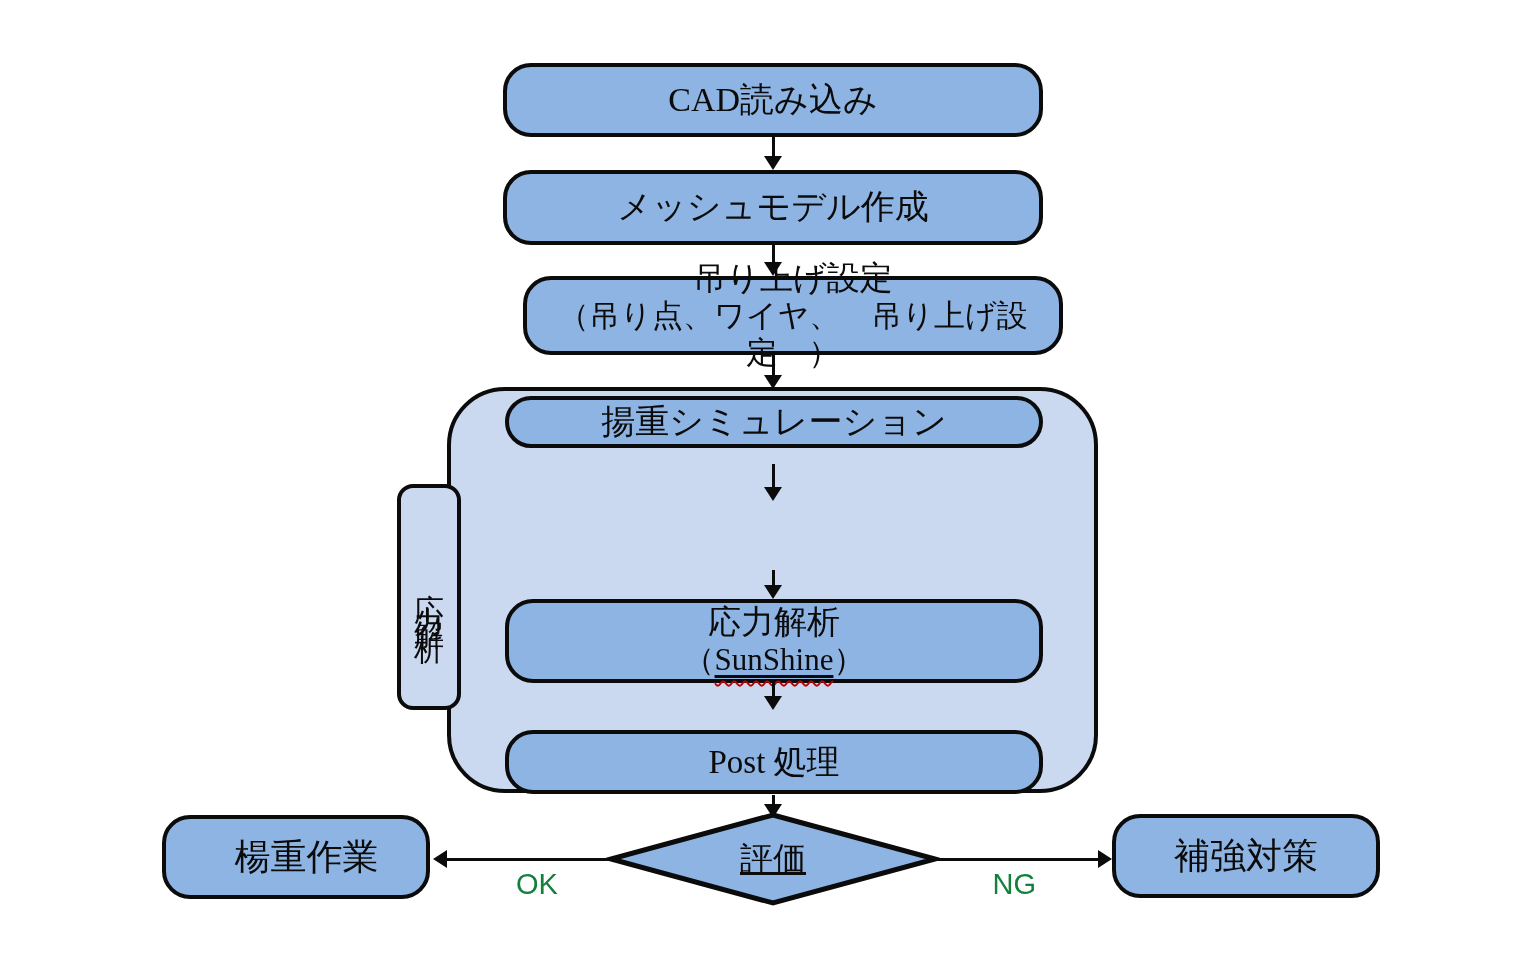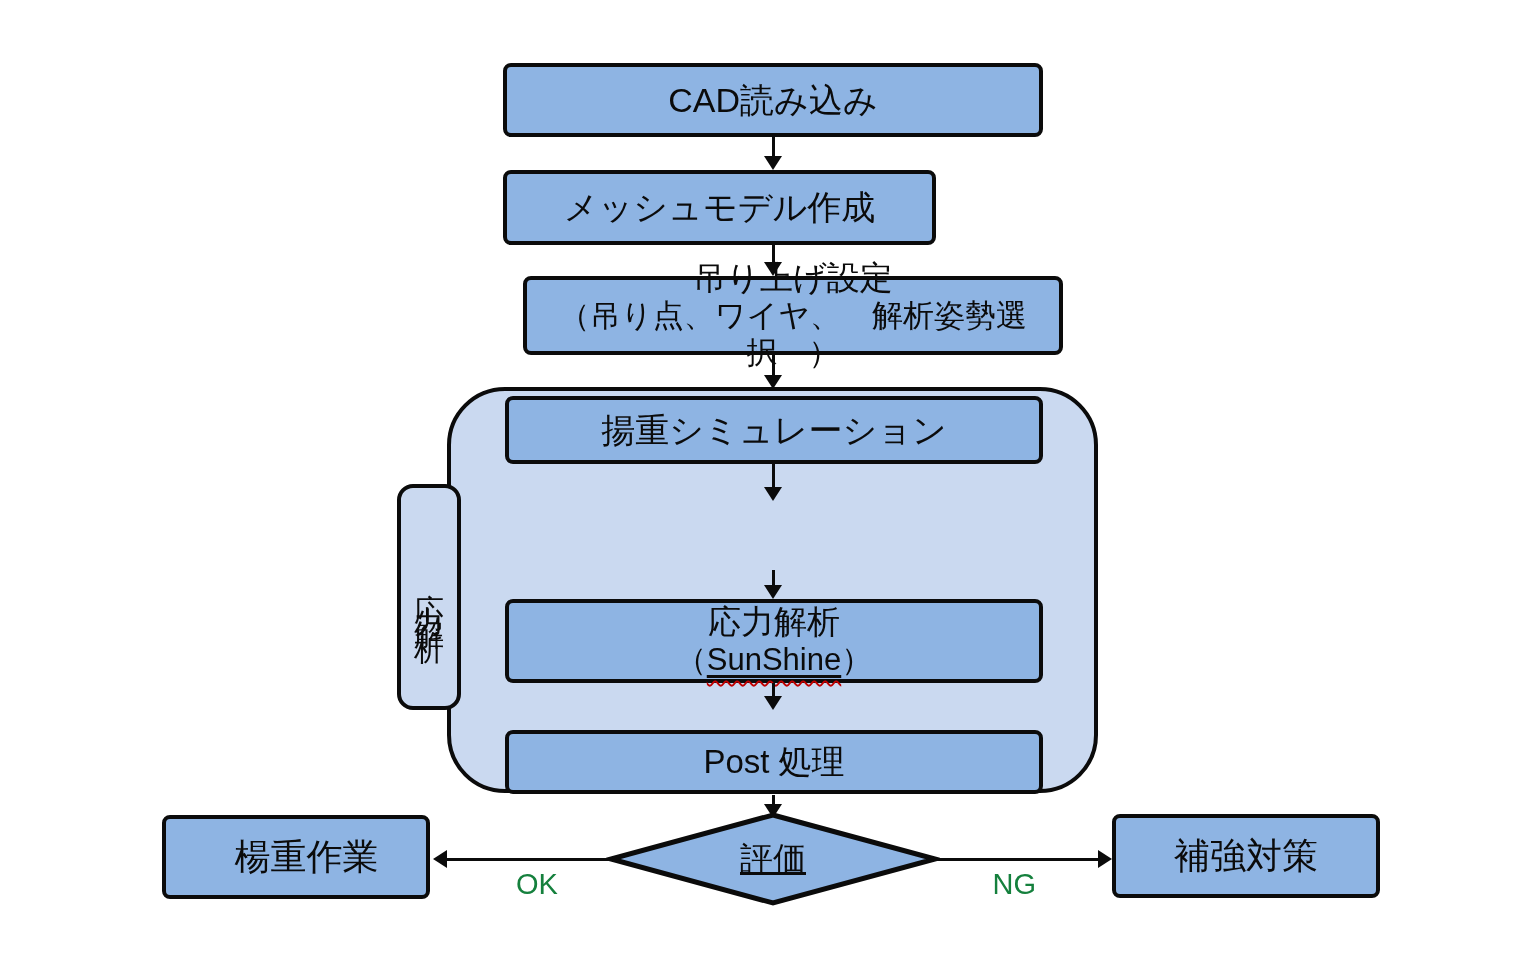--- a/index.html
+++ b/index.html
@@ -3,23 +3,23 @@
 <meta charset="utf-8">
 <style>
   html,body{margin:0;padding:0;background:#ffffff;}
   #canvas{
     position:relative;width:1540px;height:980px;background:#ffffff;overflow:hidden;
     font-family:"Liberation Sans","DejaVu Sans",sans-serif;color:#0b0b0b;
   }
   .node{
     position:absolute;box-sizing:border-box;
     background:var(--box-fill,#8EB4E3);
-    border:4px solid #0b0b0b;border-radius:8px;
+    border:4px solid #0b0b0b;border-radius:28px;
     display:flex;flex-direction:column;align-items:center;justify-content:center;
-    text-align:center;line-height:1.18;
+    text-align:center;line-height:1.18;font-family:Liberation Serif, serif;
   }
   .node .t1{font-size:34px;}
   .node .t2{font-size:31px;}
   .group{
     position:absolute;box-sizing:border-box;
     background:var(--group-fill,#CAD9F0);
     border:4px solid #0b0b0b;border-radius:58px;
   }
   .group-tag{
     position:absolute;box-sizing:border-box;
@@ -58,46 +58,46 @@
 
   <div class="node" style="left:503px;top:63px;width:540px;height:74px;">
     <div class="t1">CAD読み込み</div>
   </div>
 
   <div class="varrow" style="left:764px;top:137px;height:33px;">
       <div class="vline"></div>
       <div class="vhead"></div>
     </div>
 
-  <div class="node" style="left:503px;top:170px;width:433px;height:75px;">
+  <div class="node" style="left:503px;top:170px;width:540px;height:75px;">
     <div class="t1">メッシュモデル作成</div>
   </div>
 
   <div class="varrow" style="left:764px;top:245px;height:31px;">
       <div class="vline"></div>
       <div class="vhead"></div>
     </div>
 
   <div class="node" style="left:503px;top:276px;width:540px;height:79px;margin-left:20px;">
     <div class="t1" style="font-size:33px;">吊り上げ設定</div>
-    <div class="t2">（吊り点、ワイヤ、　解析姿勢選択　）</div>
+    <div class="t2">（吊り点、ワイヤ、　吊り上げ設定　）</div>
   </div>
 
   <div class="varrow" style="left:764px;top:355px;height:34px;">
       <div class="vline"></div>
       <div class="vhead"></div>
     </div>
 
   <div class="group" style="left:447px;top:387px;width:651px;height:406px;"></div>
 
   <div class="group-tag" style="left:397px;top:484px;width:64px;height:226px;">
     <span>応力解析</span>
   </div>
 
-  <div class="node" style="left:505px;top:396px;width:538px;height:68px;">
+  <div class="node" style="left:505px;top:396px;width:538px;height:52px;">
     <div class="t1">揚重シミュレーション</div>
   </div>
 
   <div class="varrow" style="left:764px;top:464px;height:37px;">
       <div class="vline"></div>
       <div class="vhead"></div>
     </div>
 
 
   <div class="varrow" style="left:764px;top:570px;height:29px;">

